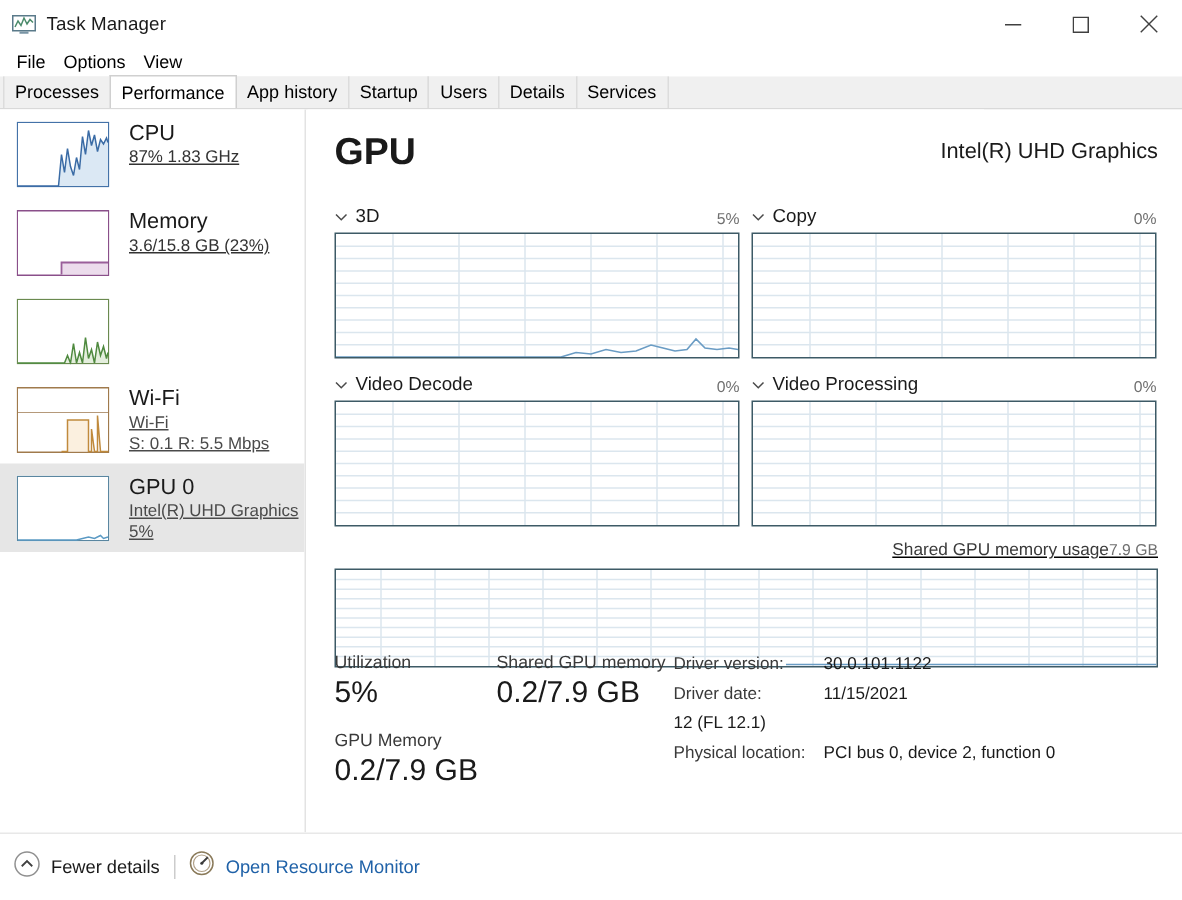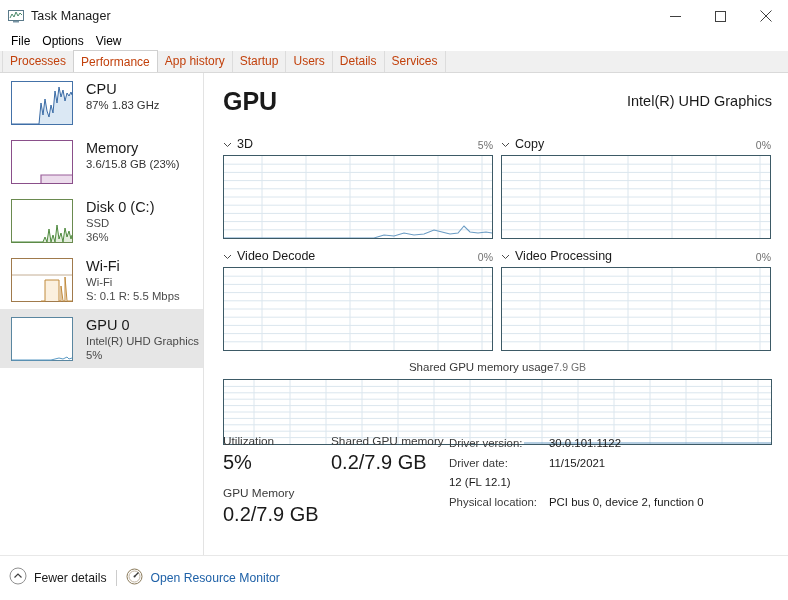--- a/index.html
+++ b/index.html
@@ -68,21 +68,21 @@
     background: #f0f0f0;
     border-bottom: 1px solid #d9d9d9;
     display: flex; align-items: flex-end;
     padding-left: 2px;
   }
   .tab {
     height: 21px;
     line-height: 21px;
     padding: 0 7px;
     font-size: 12px;
-    color: #c2410c;
+    color: #000000;
     background: #f0f0f0;
     border-left: 1px solid #dcdcdc;
     border-right: 1px solid #dcdcdc;
     margin-right: -1px;
     white-space: nowrap;
   }
   .tab.active {
     background: #ffffff;
     border-left: 1px solid #d0d0d0;
     border-right: 1px solid #d0d0d0;
@@ -135,20 +135,21 @@
     font-size: 14.5px;
     color: #1a1a1a;
     line-height: 17px;
     white-space: nowrap;
   }
   .side-sub {
     font-size: 11.3px;
     color: #333333;
     line-height: 14px;
     white-space: nowrap;
+    text-decoration: underline;
   }
   .side-sub.gray { color: #4a4a4a; }
 
   
   .main {
     position: absolute; top: 0; left: 205px;
     width: 583px; height: 482px;
     background: #ffffff;
   }
   .main-head {
@@ -202,22 +203,23 @@
     border: 1px solid #3d5a66;
     background: #ffffff;
     position: relative;
     overflow: hidden;
   }
   .graph-box.wide { width: 549px; height: 66px; }
   .graph-box svg { display: block; }
 
   .mem-label-row {
     display: flex; align-items: baseline;
-    justify-content: center;
+    justify-content: flex-end;
     height: 18px;
+    text-decoration: underline;
   }
   .mem-label {
     font-size: 11.5px; color: #3a3a3a;
   }
   .mem-max {
     font-size: 10.5px; color: #707070;
   }
 
   
   .stats {
@@ -358,25 +360,20 @@
         </div>
       </div>
 
       <div class="side-item">
         <div class="side-thumb">
           <svg viewBox="0 0 62 44" preserveAspectRatio="none">
             <rect x="0.5" y="0.5" width="61" height="43" fill="#ffffff" stroke="#6a8a4f" stroke-width="1"></rect>
             <path d="M1,43 L32,43 L34,38 L36,43 L38,30 L40,43 L42,36 L44,43 L46,26 L48,40 L50,34 L52,43 L54,29 L56,38 L58,32 L60,40 L61,36 L61,43 Z" fill="#e4eedd"></path>
             <polyline points="1,43 32,43 34,38 36,43 38,30 40,43 42,36 44,43 46,26 48,40 50,34 52,43 54,29 56,38 58,32 60,40 61,36" fill="none" stroke="#4f8a3f" stroke-width="1"></polyline>
           </svg>
-        </div>
-        <div class="side-info">
-          <div class="side-title">Disk 0 (C:)</div>
-          <div class="side-sub gray">SSD</div>
-          <div class="side-sub gray">36%</div>
         </div>
       </div>
 
       <div class="side-item">
         <div class="side-thumb">
           <svg viewBox="0 0 62 44" preserveAspectRatio="none">
             <rect x="0.5" y="0.5" width="61" height="43" fill="#ffffff" stroke="#a07a4c" stroke-width="1"></rect>
             <line x1="1" y1="17" x2="61" y2="17" stroke="#b5997a" stroke-width="0.8"></line>
             <path d="M34,43 L34,22 L48,22 L48,43 Z" fill="#fbf0df"></path>
             <polyline points="30,43 34,43 34,22 48,22 48,43 50,43 50,28 52,43 54,43 54,19 56,43 61,43" fill="none" stroke="#c08a3c" stroke-width="1"></polyline>

